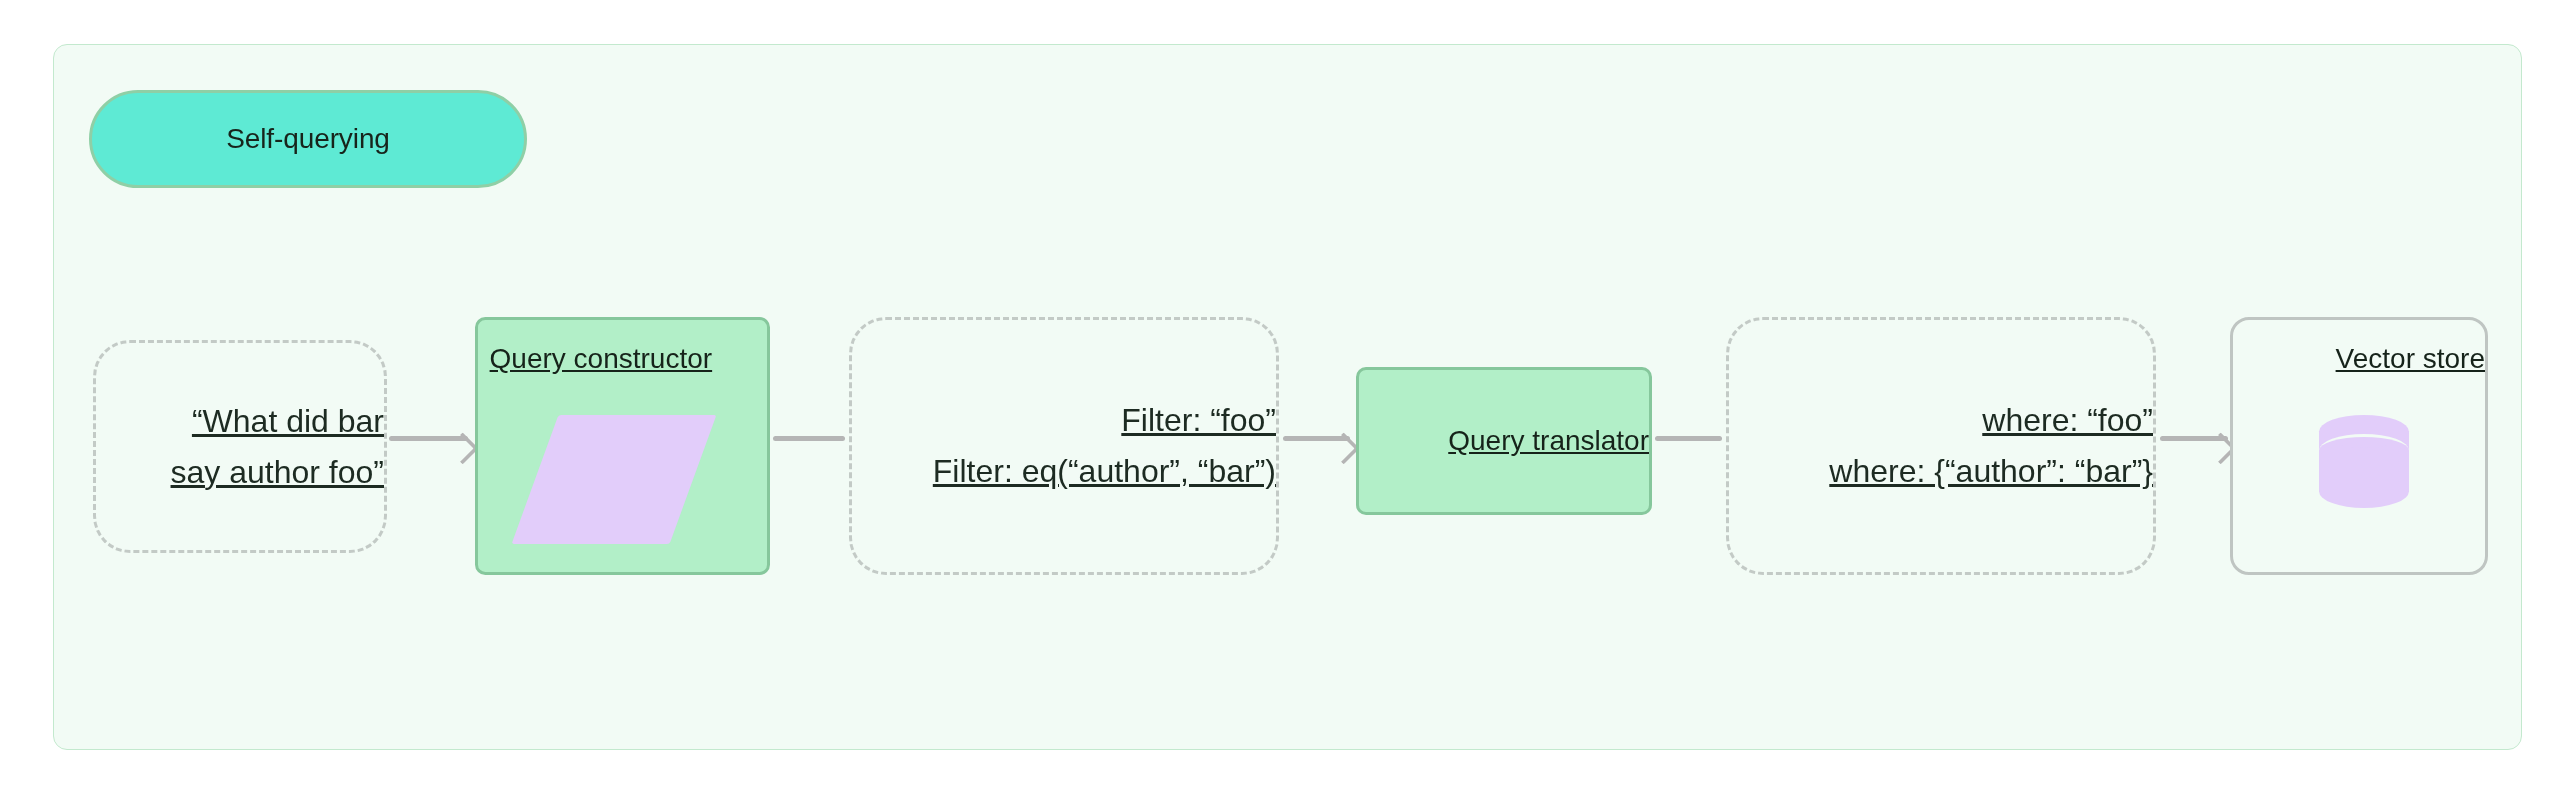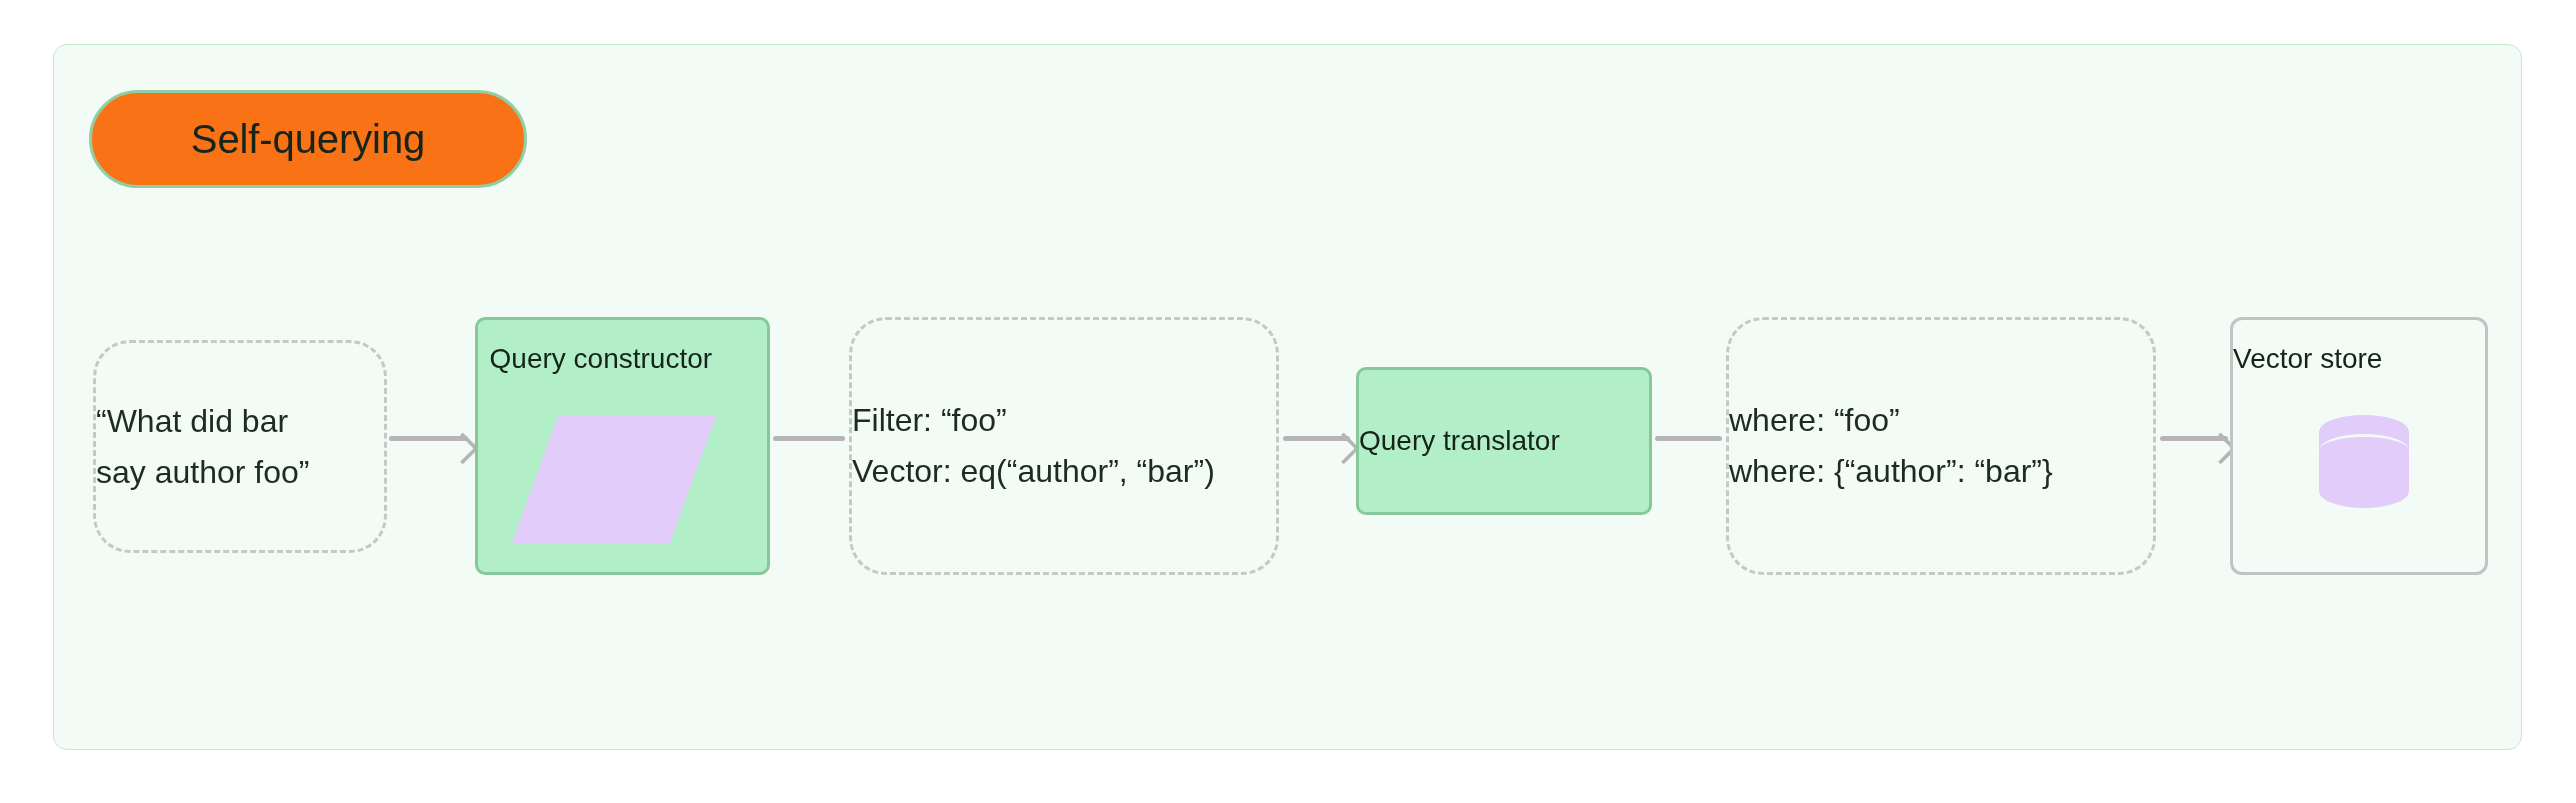--- a/index.html
+++ b/index.html
@@ -36,40 +36,41 @@
   }
 
   
   .title-pill {
     position: absolute;
     left: 89px;
     top: 90px;
     width: 438px;
     height: 98px;
     box-sizing: border-box;
-    background: #f97316;
+    background: #5eead4;
     border: 3.9px solid #8fcfa6;
     border-radius: 49px;
     display: flex;
     align-items: center;
     justify-content: center;
     color: #17241b;
-    font-size: 40px;
+    font-size: 28px;
     letter-spacing: -0.1px;
     white-space: nowrap;
   }
 
   
   .node {
     position: absolute;
     box-sizing: border-box;
     display: flex;
     flex-direction: column;
-    align-items: flex-start;
+    align-items: flex-end;
     justify-content: center;
+    text-decoration: underline;
   }
 
   
   .node.dashed {
     background: transparent;
     border: 3.9px dashed #c3cac6;
     border-radius: 37px;
     color: #1d2b22;
     font-size: 32px;
     line-height: 1.58;
@@ -83,21 +84,21 @@
     border: 3.2px solid #86c79c;
     border-radius: 10.3px;
     color: #16231a;
     font-size: 28px;
   }
 
   
   .node.plain {
     background: #f2fbf5;
     border: 3.2px solid #bfc5c2;
-    border-radius: 12px;
+    border-radius: 19px;
     color: #16231a;
     font-size: 28px;
   }
 
   .node-label {
     white-space: nowrap;
   }
 
   
   #node-query-constructor {
@@ -252,21 +253,21 @@
 
   <div class="node process" id="node-query-constructor">
     <span class="node-label">Query constructor</span>
     <span class="parallelogram"></span>
   </div>
 
   <div class="edge" id="edge-2"></div>
 
   <div class="node dashed" id="node-structured-query">
     <span class="node-label">Filter: “foo”</span>
-    <span class="node-label">Vector: eq(“author”, “bar”)</span>
+    <span class="node-label">Filter: eq(“author”, “bar”)</span>
   </div>
 
   <div class="edge" id="edge-3"></div>
   <div class="arrowhead" id="arrow-3"></div>
 
   <div class="node process" id="node-query-translator">
     <span class="node-label">Query translator</span>
   </div>
 
   <div class="edge" id="edge-4"></div>

